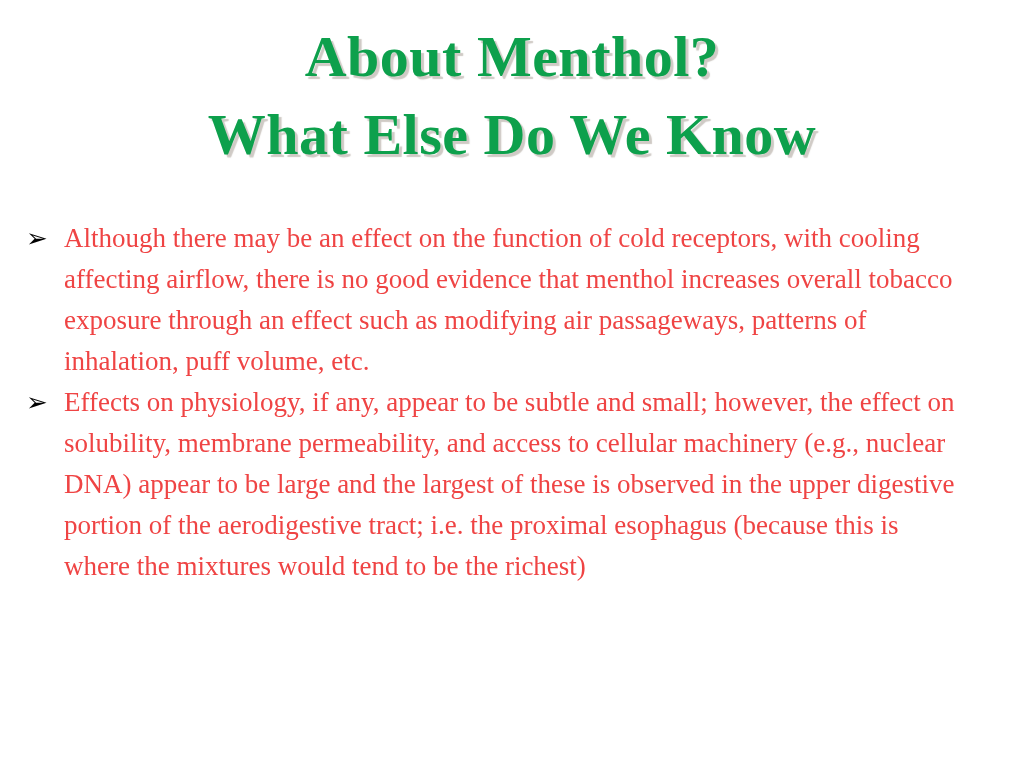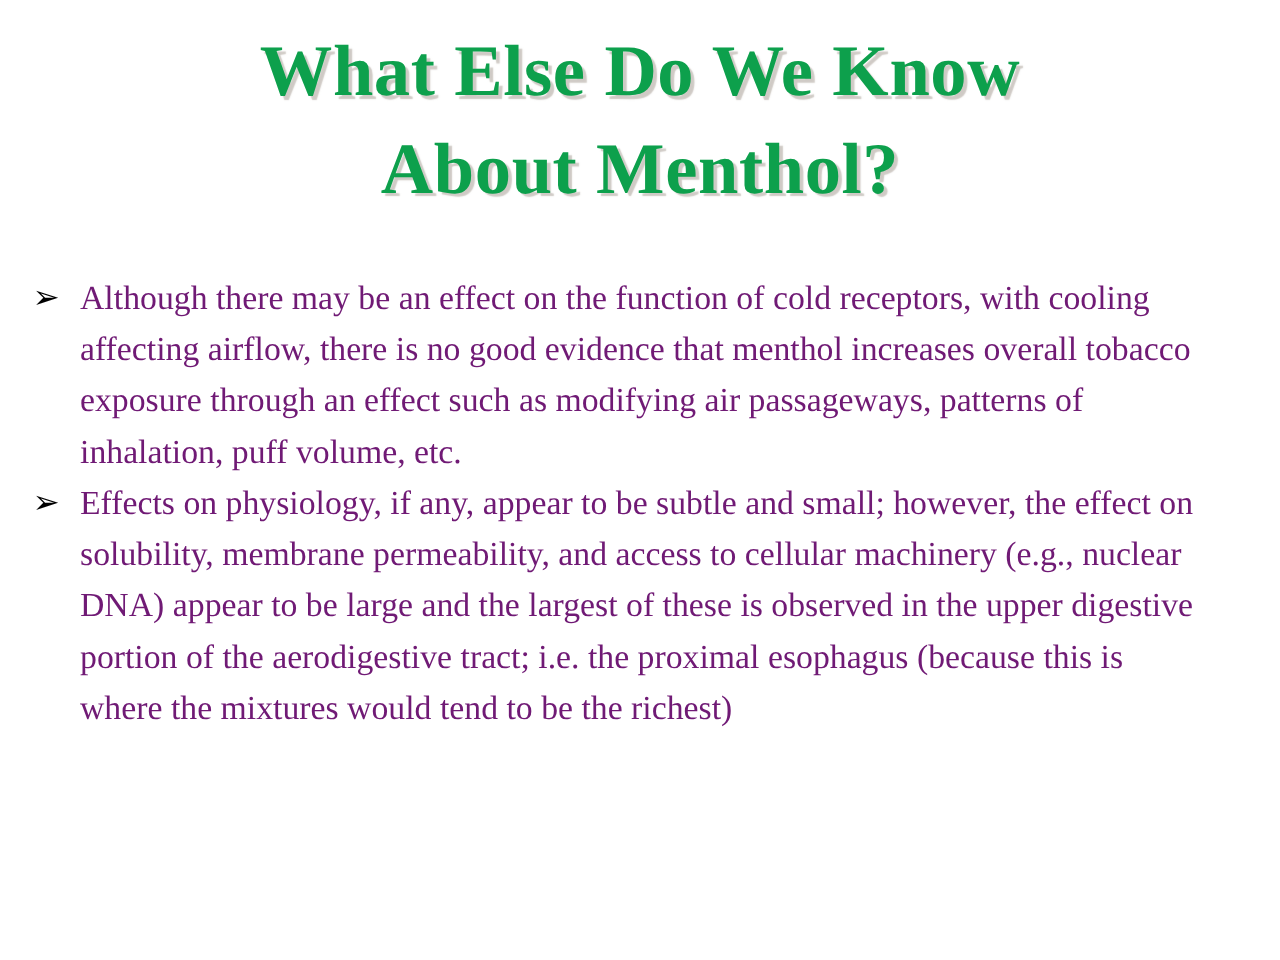--- a/index.html
+++ b/index.html
@@ -69,33 +69,33 @@
     color: #000000;
     font-family: "DejaVu Sans", "Liberation Sans", sans-serif;
     text-align: left;
   }
 
   .bullet-text {
     display: block;
     font-family: "Liberation Serif", "DejaVu Serif", serif;
     font-size: 27px;
     line-height: 41px;
-    color: #701a75;
+    color: #ef4444;
     text-align: left;
     width: 906px;
   }
 </style>
 </head>
 <body>
 
 <div class="slide">
 
   <div class="title-block">
+    <span class="title-line">About Menthol?</span>
     <span class="title-line">What Else Do We Know</span>
-    <span class="title-line">About Menthol?</span>
   </div>
 
   <div class="body-block">
 
     <div class="bullet-item">
       <span class="bullet-marker">➢</span>
       <span class="bullet-text">Although there may be an effect on the function of cold receptors, with cooling affecting airflow, there is no good evidence that menthol increases overall tobacco exposure through an effect such as modifying air passageways, patterns of inhalation, puff volume, etc.</span>
     </div>
 
     <div class="bullet-item">

